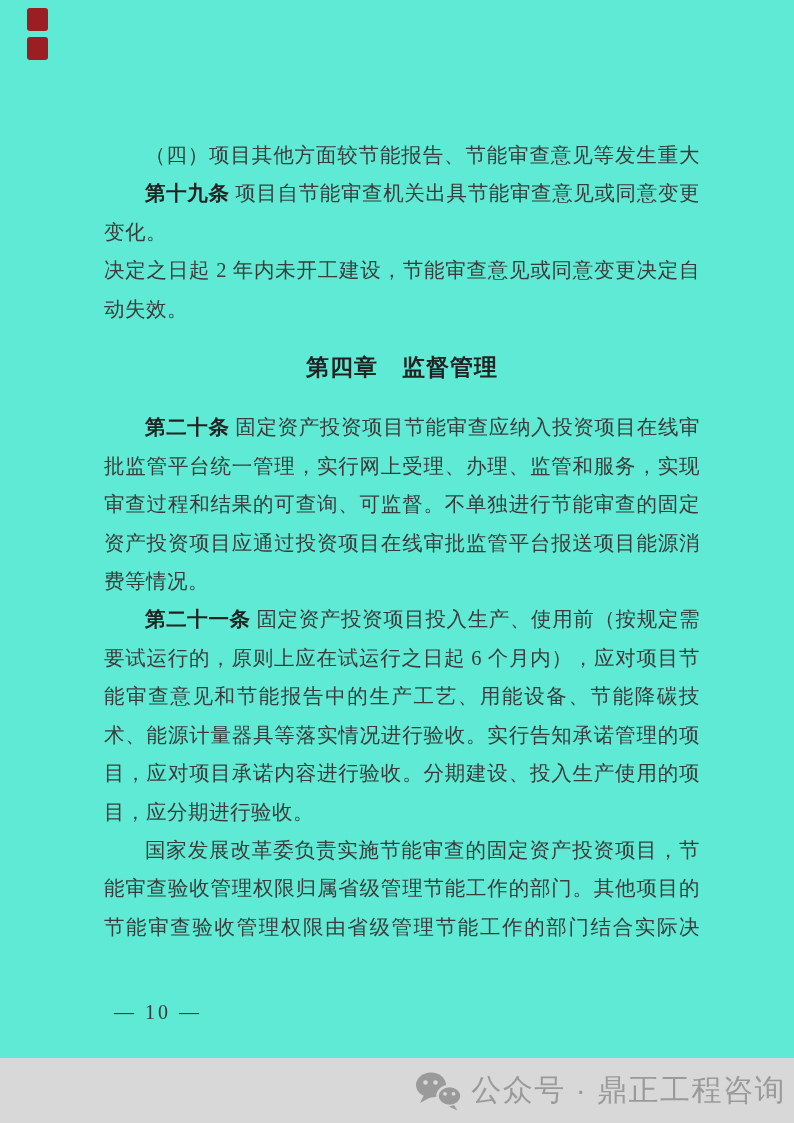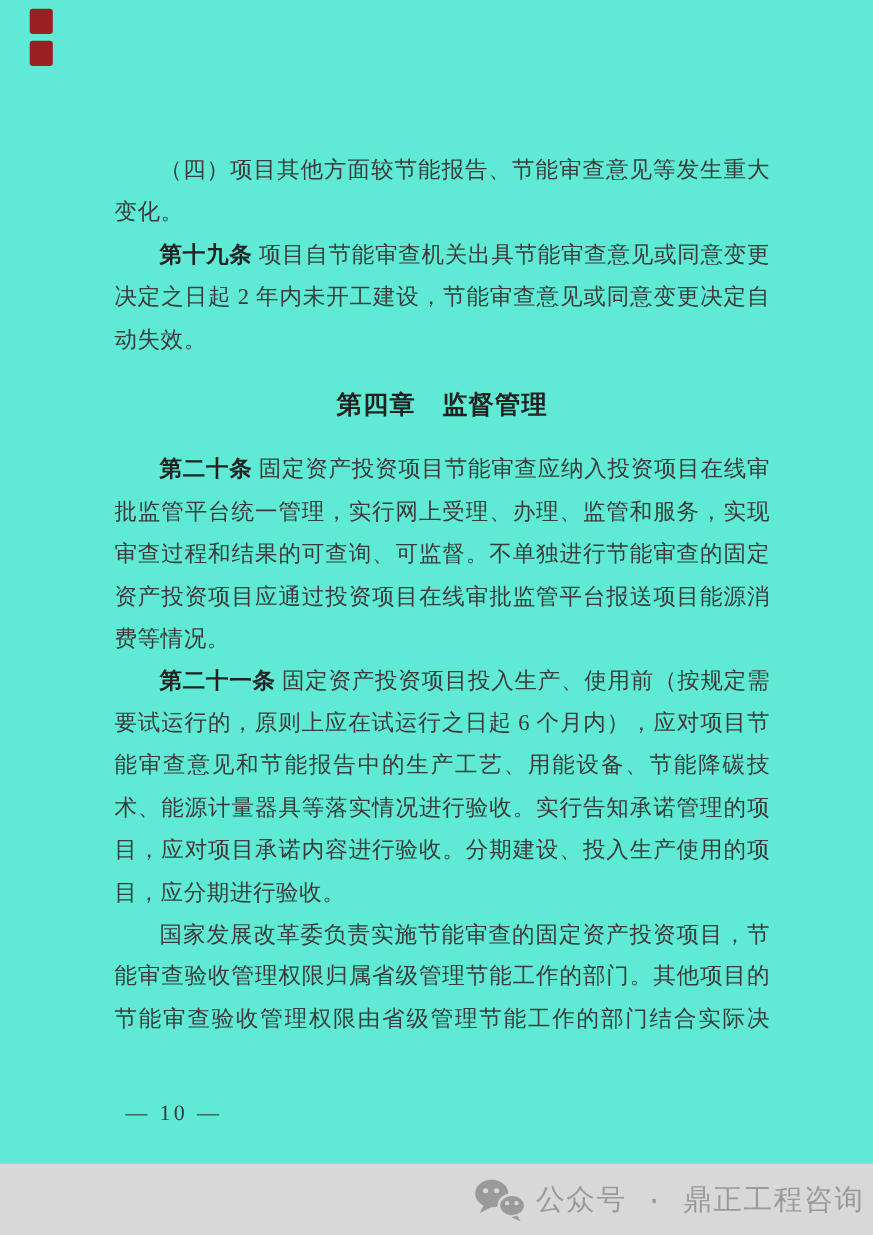--- a/index.html
+++ b/index.html
@@ -74,40 +74,40 @@
     width: 794px; height: 65px;
     background: var(--band-gray, #d8d8d8);
     display: flex;
     align-items: center;
     justify-content: flex-end;
     padding-right: 8px;
     box-sizing: border-box;
     gap: 7px;
   }
   .watermark-text {
-    font-family: Liberation Mono, monospace;
-    font-size: 26px;
+    font-family: Liberation Sans, sans-serif;
+    font-size: 30px;
     color: var(--watermark-gray, #9a9a9a);
     letter-spacing: 1.5px;
     white-space: nowrap;
   }
   .wechat-icon { display: block; color: var(--watermark-gray, #9a9a9a); }
 </style>
 </head>
 <body>
 
 <div class="page">
 
   <div class="corner-mark m1"></div>
   <div class="corner-mark m2"></div>
 
   <div class="doc">
       <div class="line indent"><span>（四）项目其他方面较节能报告、节能审查意见等发生重大</span></div>
+      <div class="line indent"><b class="lead">第十九条</b><span> 项目自节能审查机关出具节能审查意见或同意变更</span></div>
       <div class="line last"><span>变化。</span></div>
-      <div class="line indent"><b class="lead">第十九条</b><span> 项目自节能审查机关出具节能审查意见或同意变更</span></div>
       <div class="line"><span>决定之日起 2 年内未开工建设，节能审查意见或同意变更决定自</span></div>
       <div class="line last"><span>动失效。</span></div>
       <div class="heading">第四章　监督管理</div>
       <div class="line indent"><b class="lead">第二十条</b><span> 固定资产投资项目节能审查应纳入投资项目在线审</span></div>
       <div class="line"><span>批监管平台统一管理，实行网上受理、办理、监管和服务，实现</span></div>
       <div class="line"><span>审查过程和结果的可查询、可监督。不单独进行节能审查的固定</span></div>
       <div class="line"><span>资产投资项目应通过投资项目在线审批监管平台报送项目能源消</span></div>
       <div class="line last"><span>费等情况。</span></div>
       <div class="line indent"><b class="lead">第二十一条</b><span> 固定资产投资项目投入生产、使用前（按规定需</span></div>
       <div class="line"><span>要试运行的，原则上应在试运行之日起 6 个月内），应对项目节</span></div>

